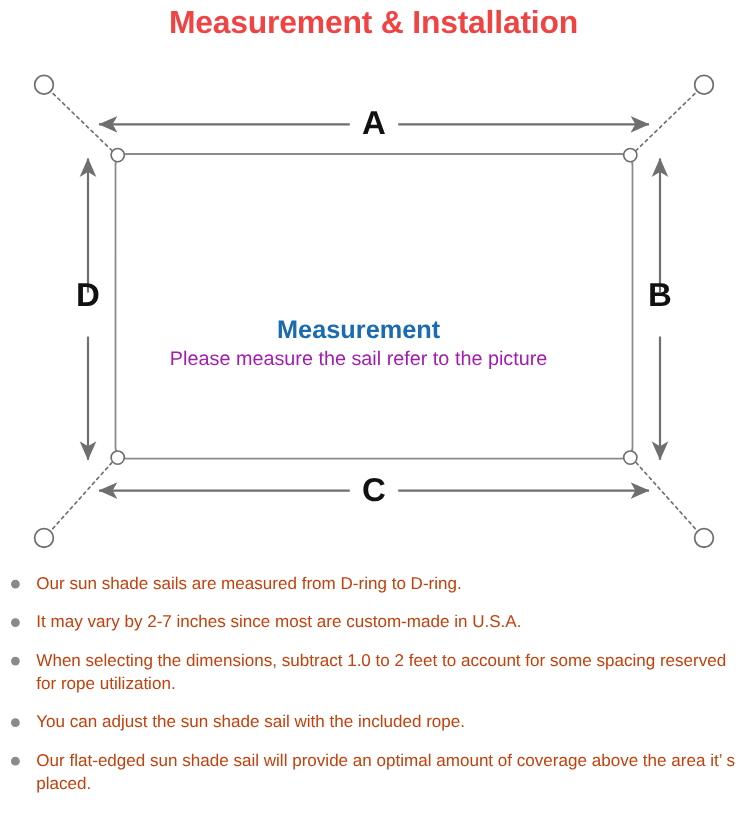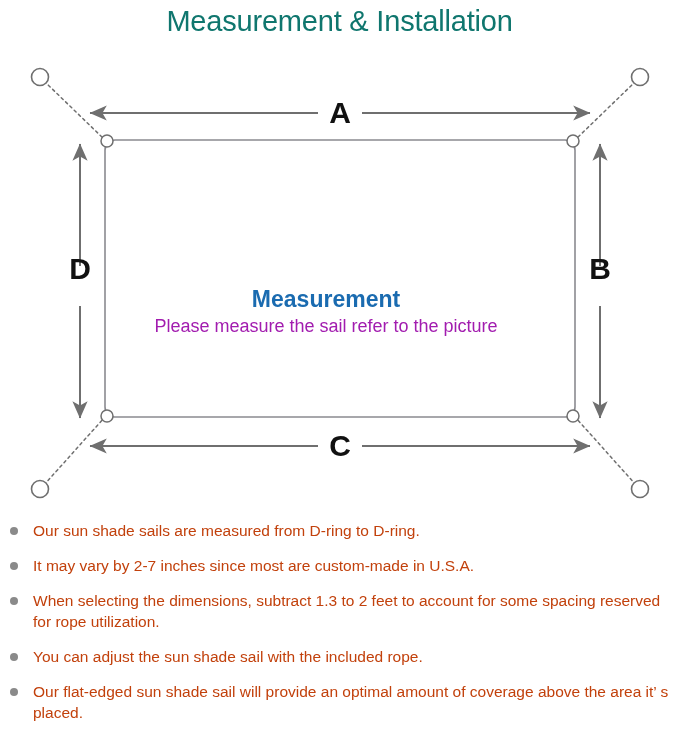--- a/index.html
+++ b/index.html
@@ -14,22 +14,22 @@
     font-family: "Liberation Sans", sans-serif;
     overflow: hidden;
   }
   #page-title {
     position: absolute;
     left: 0;
     top: 0;
     width: 679px;
     text-align: center;
     font-size: 29px;
-    font-weight: normal;
-    color: #0f766e;
+    font-weight: bold;
+    color: #ef4444;
     letter-spacing: -0.2px;
     line-height: 42px;
   }
   #diagram {
     position: absolute;
     left: 0;
     top: 44px;
     width: 679px;
     height: 470px;
   }
@@ -148,21 +148,21 @@
   <div class="note-item">
     <span class="note-bullet"></span>
     <span>Our sun shade sails are measured from D-ring to D-ring.</span>
   </div>
   <div class="note-item">
     <span class="note-bullet"></span>
     <span>It may vary by 2-7 inches since most are custom-made in U.S.A.</span>
   </div>
   <div class="note-item">
     <span class="note-bullet"></span>
-    <span>When selecting the dimensions, subtract 1.3 to 2 feet to account for some spacing reserved for rope utilization.</span>
+    <span>When selecting the dimensions, subtract 1.0 to 2 feet to account for some spacing reserved for rope utilization.</span>
   </div>
   <div class="note-item">
     <span class="note-bullet"></span>
     <span>You can adjust the sun shade sail with the included rope.</span>
   </div>
   <div class="note-item">
     <span class="note-bullet"></span>
     <span>Our flat-edged sun shade sail will provide an optimal amount of coverage above the area it’ s placed.</span>
   </div>
 </div>

